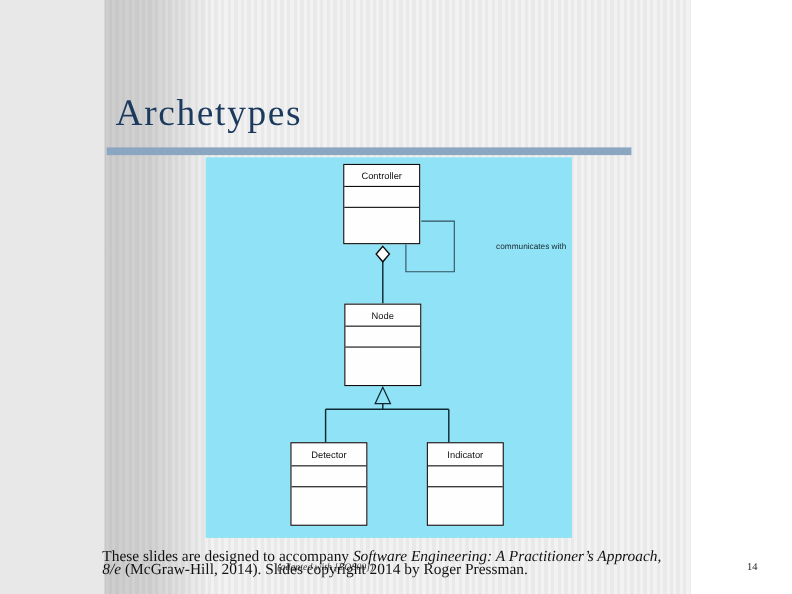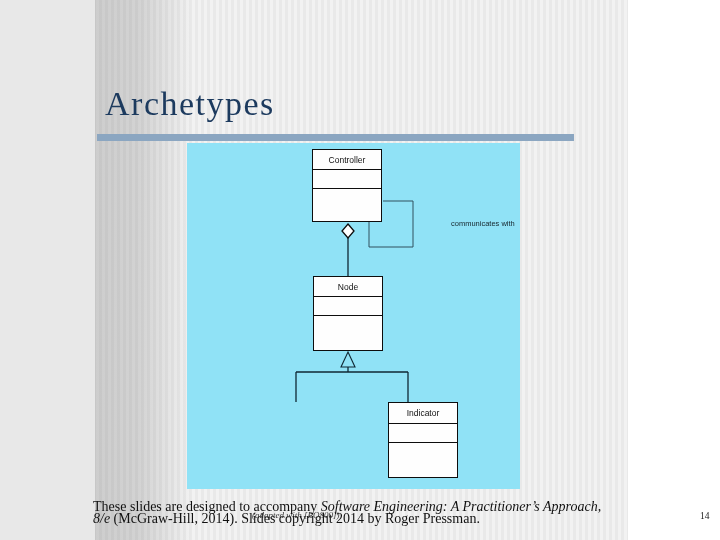--- a/index.html
+++ b/index.html
@@ -22,21 +22,21 @@
   .uml-ops{flex:1;}
   .rel-label{position:absolute;left:230px;top:76px;font-size:7.5px;color:#17272e;white-space:nowrap;padding-left:34px;}
   .footer-text{position:absolute;left:93px;top:501px;font-family:"Liberation Serif",serif;
     font-size:14px;line-height:11.5px;color:#111;white-space:nowrap;}
   .footer-text .it{font-style:italic;}
   .footer-overlay-1{position:absolute;left:229px;top:498px;font-family:"Liberation Serif",serif;
     font-size:9px;line-height:11.5px;color:#1b1b1b;font-style:italic;white-space:nowrap;opacity:0.9;margin-top:42px;}
   .footer-overlay-2{position:absolute;left:252px;top:509.5px;font-family:"Liberation Serif",serif;
     font-size:9px;line-height:11.5px;color:#1b1b1b;font-style:italic;white-space:nowrap;opacity:0.9;}
   .page-number{position:absolute;left:679px;top:511px;font-family:"Liberation Serif",serif;
-    font-size:9.5px;color:#222;margin-left:21px;}
+    font-size:9.5px;color:#222;}
 </style>
 </head>
 <body>
 
 <div class="slide">
 
   <div class="bg-left-flat"></div>
   <div class="bg-shade-band"></div>
 
   <div class="slide-title">Archetypes</div>
@@ -65,20 +65,25 @@
       <div class="uml-attrs"></div>
       <div class="uml-ops"></div>
     </div>
 
     <div class="uml-class" style="left:125px;top:6px;width:70px;height:73px;">
       <div class="uml-name">Controller</div>
       <div class="uml-attrs"></div>
       <div class="uml-ops"></div>
     </div>
 
+    <div class="uml-class" style="left:77px;top:259px;width:70px;height:76px;">
+      <div class="uml-name" style="height:20px;">Detector</div>
+      <div class="uml-attrs"></div>
+      <div class="uml-ops"></div>
+    </div>
 
     <div class="uml-class" style="left:201px;top:259px;width:70px;height:76px;">
       <div class="uml-name" style="height:20px;">Indicator</div>
       <div class="uml-attrs"></div>
       <div class="uml-ops"></div>
     </div>
 
     <div class="rel-label">communicates with</div>
   </div>
 

